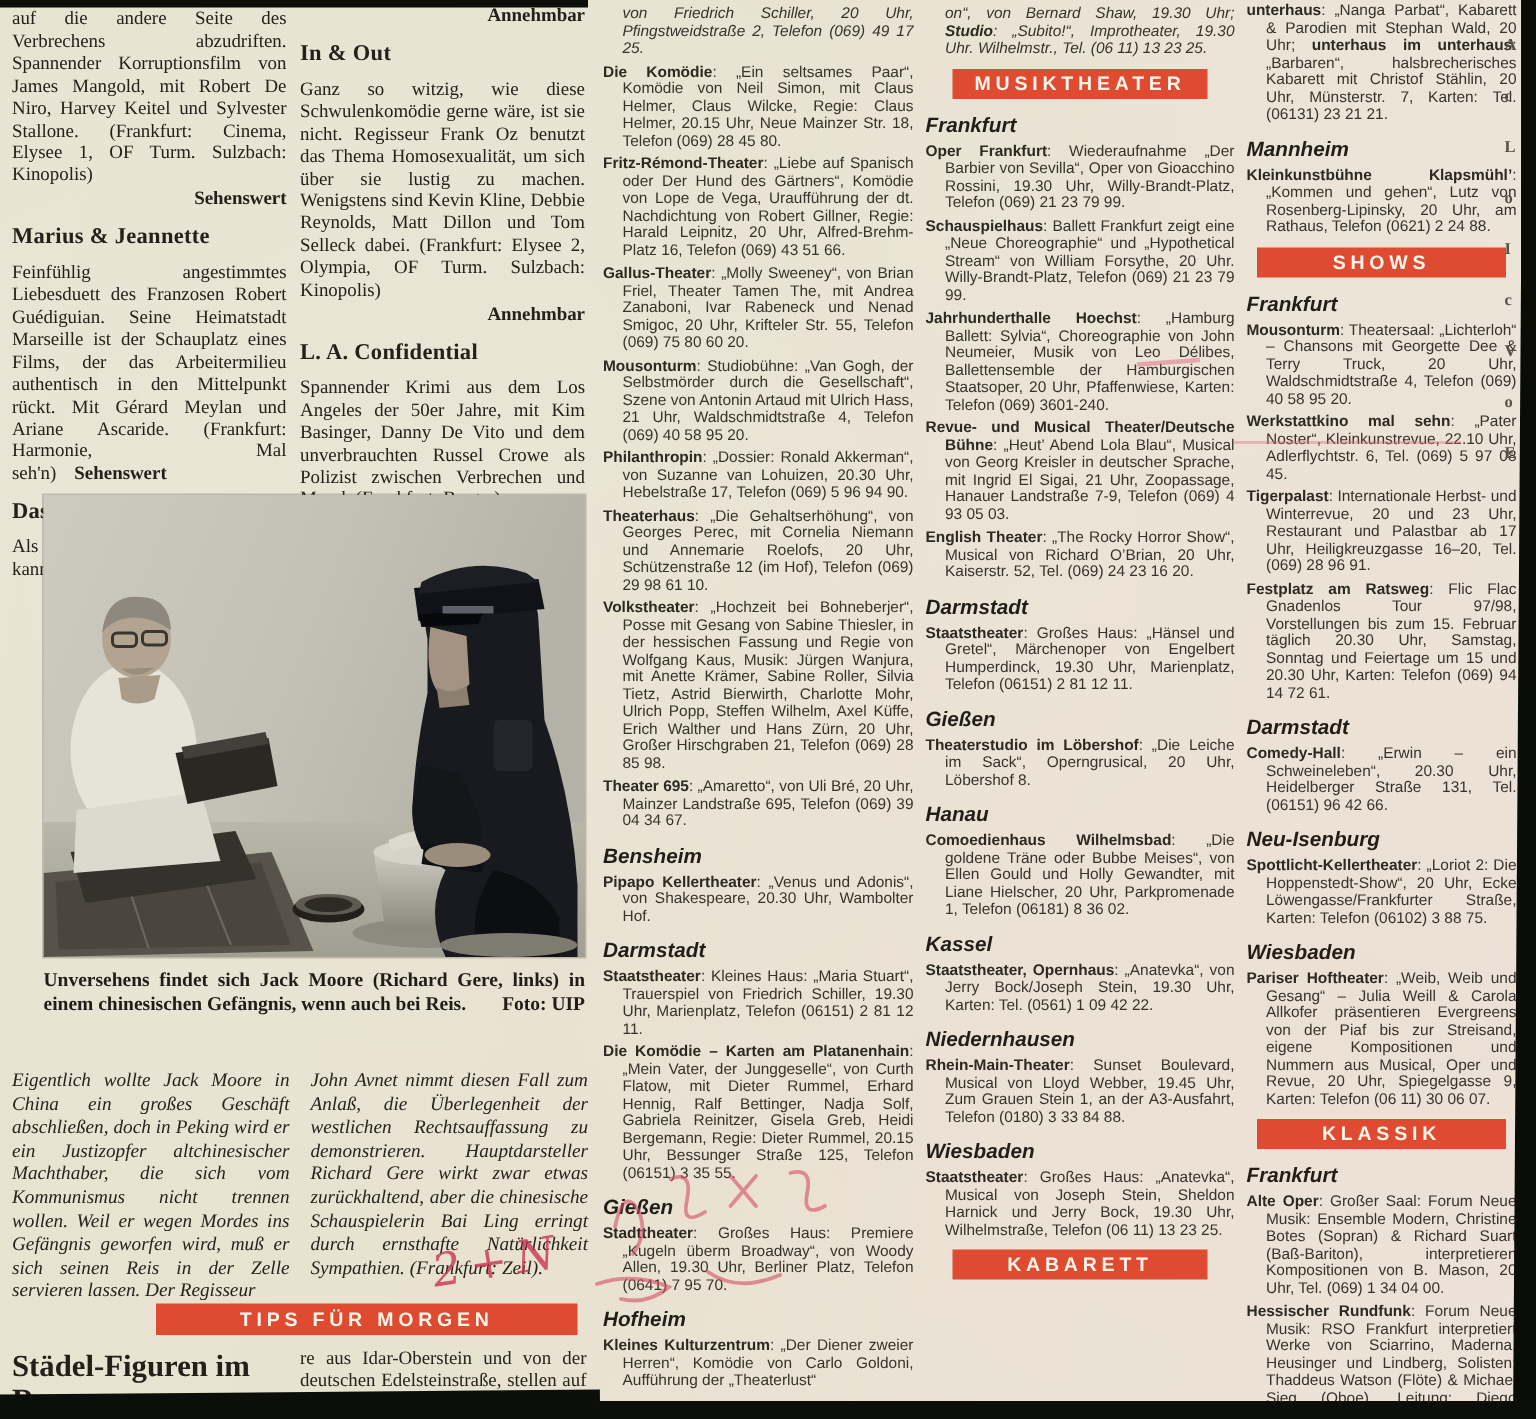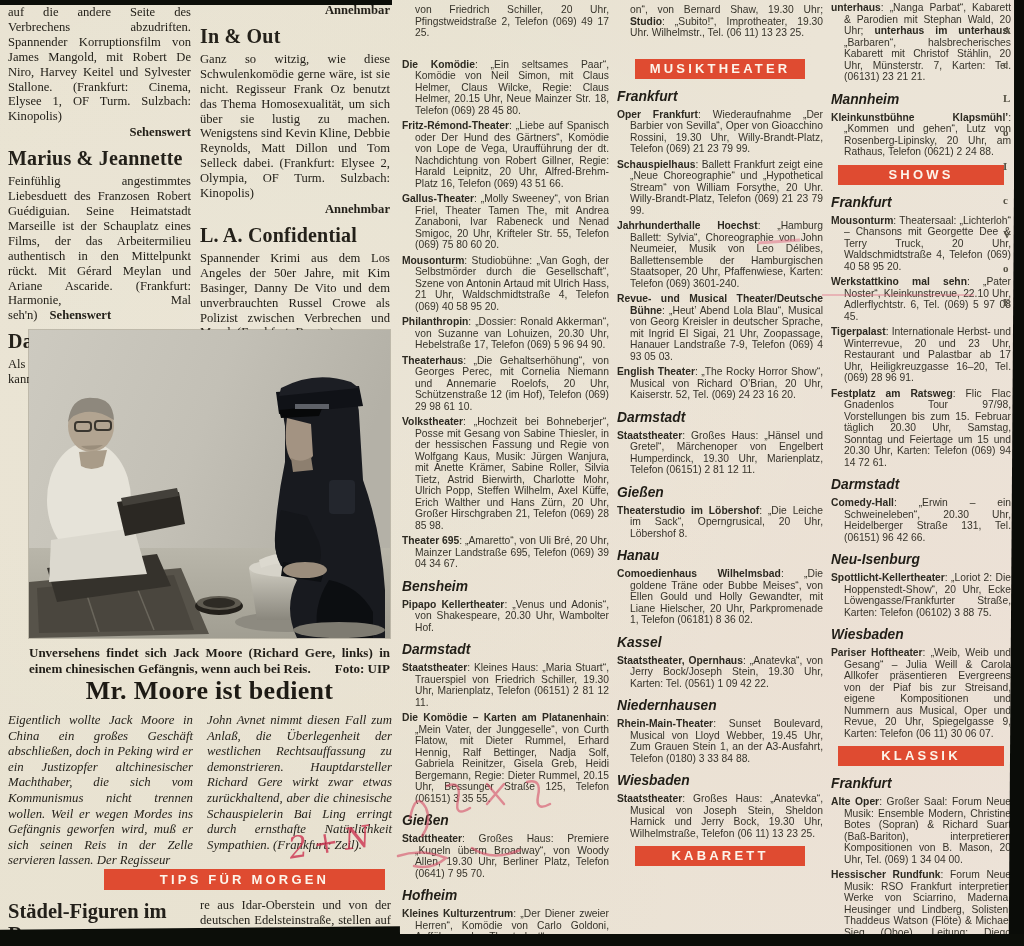--- a/index.html
+++ b/index.html
@@ -16,21 +16,21 @@
   #edge-right { right:-12px; top:0; width:24px; height:946px; background:#0a0c08; transform:skewX(-0.4deg); }
   #edge-bottom { left:0; top:934px; width:1024px; height:12px; }
   #edge-bl { left:0; top:928px; width:400px; height:18px; transform:rotate(-0.5deg); }
 
   
   .serifcol { position:absolute; font-family:"Liberation Serif","DejaVu Serif",serif;
               color:#24211a; font-size:12.6px; line-height:14.9px; text-align:justify; }
   #col1 { left:8px;  top:5px; width:183px; }
   #col2 { left:200px; top:2px; width:190px; }
   .review-para { margin-bottom:1px; }
-  .review-title { font-size:20px; line-height:21px; margin:8px 0 5px; font-weight:700; text-align:left; letter-spacing:.2px; }
+  .review-title { font-size:15px; line-height:21px; margin:8px 0 5px; font-weight:700; text-align:left; letter-spacing:.2px; }
   .verdict { text-align:right; font-weight:700; margin:1px 0 2px; }
   .inline-verdict { font-weight:700; margin-left:12px; }
 
   
   #photo { position:absolute; left:29px; top:330px; width:361px; height:308px; background:#c7c4ba;
            box-shadow:0 0 0 1px rgba(60,55,45,.25); }
   #photo svg { display:block; }
 
   #caption { position:absolute; left:29px; top:645px; width:361px;
              font-family:"Liberation Serif","DejaVu Serif",serif; font-weight:700;
@@ -55,21 +55,21 @@
   #bottom-text { position:absolute; left:200px; top:898px; width:191px;
                  font-family:"Liberation Serif","DejaVu Serif",serif; font-size:12.6px;
                  line-height:15.4px; color:#26231c; text-align:justify; }
 
   
   .listcol { position:absolute; color:#36332a; font-size:10.3px; line-height:11.5px; }
   #col3 { left:402px; top:4px;  width:207px; }
   #col4 { left:617px; top:4px;  width:206px; }
   #col5 { left:831px; top:2px;  width:180px; }
   .entry { padding-left:13px; text-indent:-13px; margin-bottom:4px; text-align:justify; }
-  .cont  { padding-left:13px; text-indent:0;    margin-bottom:20px; text-align:justify; }
+  .cont  { padding-left:13px; text-indent:0;    margin-bottom:4px; text-align:justify;font-style:italic; }
   .venue { font-weight:700; color:#2c2921; }
   .city  { font-style:italic; font-weight:700; font-size:13.8px; line-height:15px;
            margin:9px 0 5px; color:#211e17; }
   .banner-flow { background:#df4b31; color:#fdf4ea; font-weight:700; text-align:center;
                  letter-spacing:3.2px; font-size:13px; height:20px; line-height:20px;
                  margin:7px auto 10px; }
   #col4 .banner-flow { width:170px; }
   #col5 .banner-flow { width:166px; }
 
   
@@ -176,21 +176,20 @@
         <ellipse cx="310" cy="300" rx="46" ry="8" fill="#7e7b71"></ellipse>
       </g>
     </svg>
   </div>
 
   <div id="caption">
     <span>Unversehens findet sich Jack Moore (Richard Gere, links) in einem chinesischen Gefängnis, wenn auch bei Reis.</span>
     <span class="credit">Foto: UIP</span>
   </div>
 
-  <h1 id="headline">Mr. Moore ist bedient</h1>
 
   <div id="article">
     <p>Eigentlich wollte Jack Moore in China ein großes Geschäft abschließen, doch in Peking wird er ein Justizopfer altchinesischer Machthaber, die sich vom Kommunismus nicht trennen wollen. Weil er wegen Mordes ins Gefängnis geworfen wird, muß er sich seinen Reis in der Zelle servieren lassen. Der Regisseur</p>
     <p>John Avnet nimmt diesen Fall zum Anlaß, die Überlegenheit der westlichen Rechtsauffassung zu demonstrieren. Hauptdarsteller Richard Gere wirkt zwar etwas zurückhaltend, aber die chinesische Schauspielerin Bai Ling erringt durch ernsthafte Natürlichkeit Sympathien. (Frankfurt: Zeil).</p>
   </div>
 
   <div id="tips-banner" class="banner-abs">
     <span>TIPS FÜR MORGEN</span>
   </div>
 

